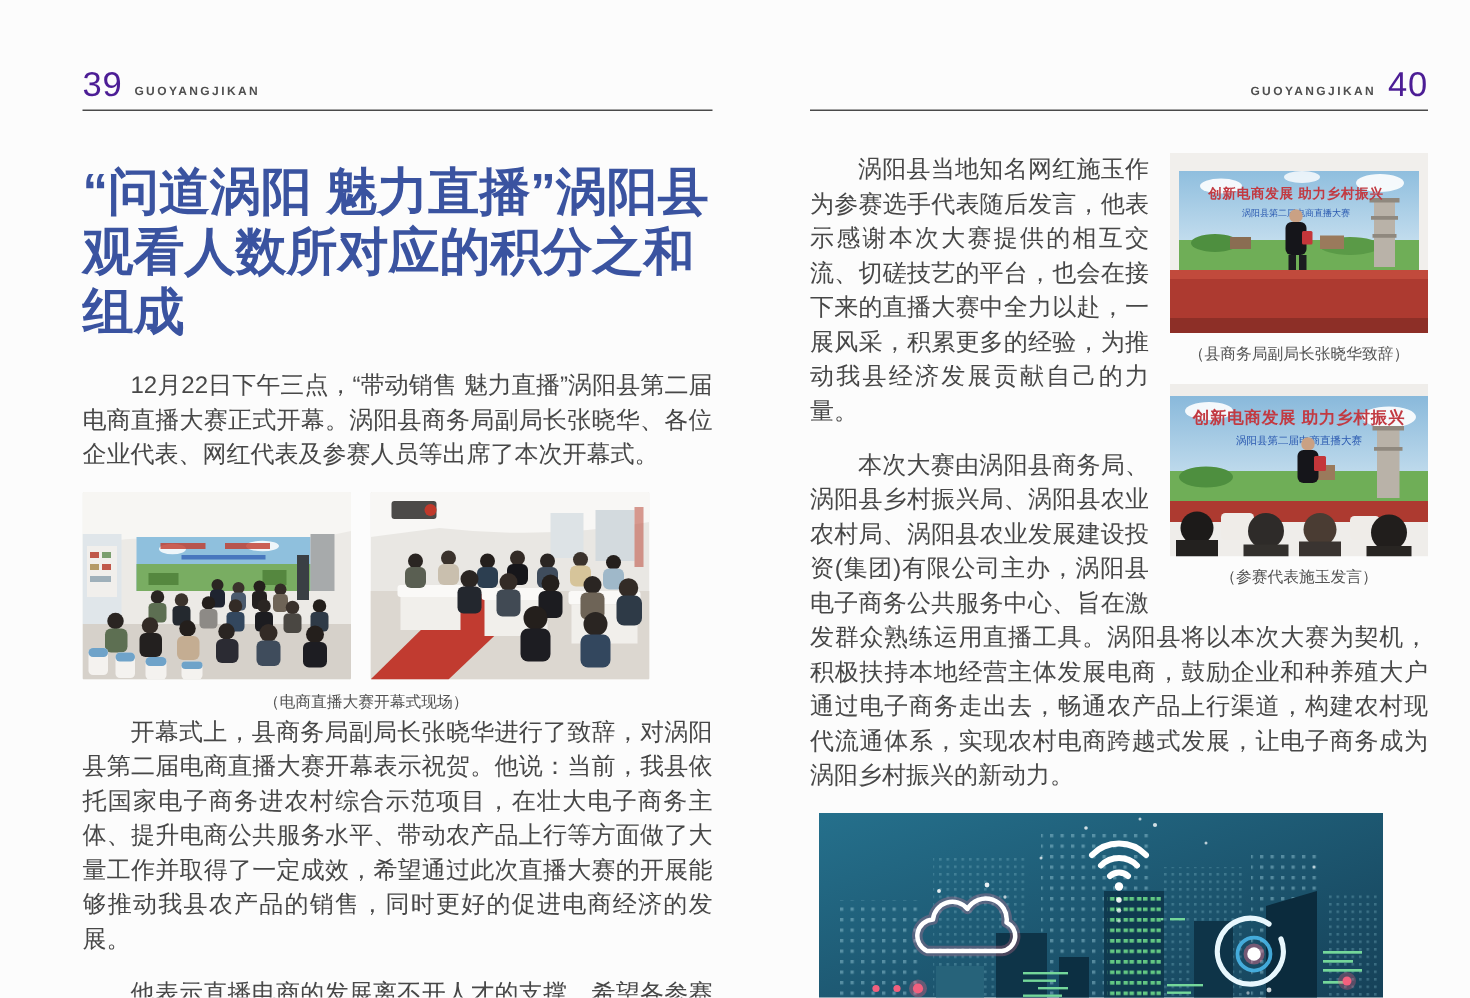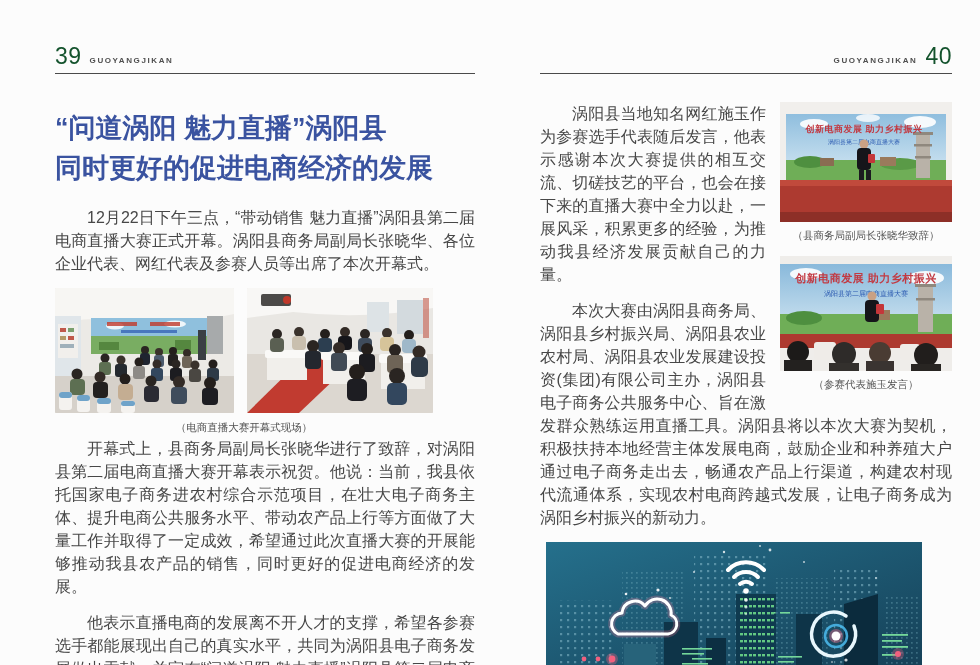--- a/index.html
+++ b/index.html
@@ -12,26 +12,26 @@
   }
   .page { position:absolute; top:40px; }
   #pageL { left:55px; width:420px; }
   #pageR { left:540px; width:412px; }
 
   .hdr {
     display:flex; align-items:flex-end; gap:8px;
     border-bottom:1px solid #4a4a4a; padding-bottom:5px; height:34px;
   }
   .hdr-right { justify-content:flex-end; }
-  .hdr .num { font-size:23px; color:#14532d; line-height:1; letter-spacing:0.5px; }
+  .hdr .num { font-size:23px; color:#4c1d95; line-height:1; letter-spacing:0.5px; }
   .hdr .jname { font-size:8px; letter-spacing:1.6px; color:#4f4f4f; font-weight:bold; padding-bottom:3px; }
 
   .title {
     margin-top:34px; margin-bottom:18px;
-    font-size:27px; line-height:40px; font-weight:bold; color:#3a53a0;
+    font-size:34px; line-height:40px; font-weight:bold; color:#3a53a0;
   }
 
   p.body {
     font-size:16px; line-height:23px; color:#474747;
     text-align:justify; text-indent:2em; margin:0 0 13px 0;
   }
   #pageR .content { margin-top:28px; }
 
   .photos39 { width:378px; display:flex; gap:13px; margin-top:3px; }
   .photos39 svg { display:block; border-radius:1px; }
@@ -50,21 +50,21 @@
 <body>
 
 <div class="page" id="pageL">
   <div class="hdr">
     <span class="num">39</span>
     <span class="jname">GUOYANGJIKAN</span>
   </div>
 
   <div class="title">
     <div>“问道涡阳 魅力直播”涡阳县</div>
-    <div>同时更好的促进电商经济的发展</div>
+    <div>观看人数所对应的积分之和组成</div>
   </div>
 
   <p class="body">12月22日下午三点，“带动销售 魅力直播”涡阳县第二届电商直播大赛正式开幕。涡阳县商务局副局长张晓华、各位企业代表、网红代表及参赛人员等出席了本次开幕式。</p>
 
   <div class="photos39">
 
     <svg width="179" height="125" viewBox="0 0 179 125" preserveAspectRatio="none">
       <rect width="179" height="125" fill="#eceae6"></rect>
       <path d="M0,0 h179 v26 q-60,14 -120,6 Q20,28 0,40 Z" fill="#f7f6f3"></path>
       <rect x="0" y="28" width="26" height="60" fill="#e0e6ea"></rect>

